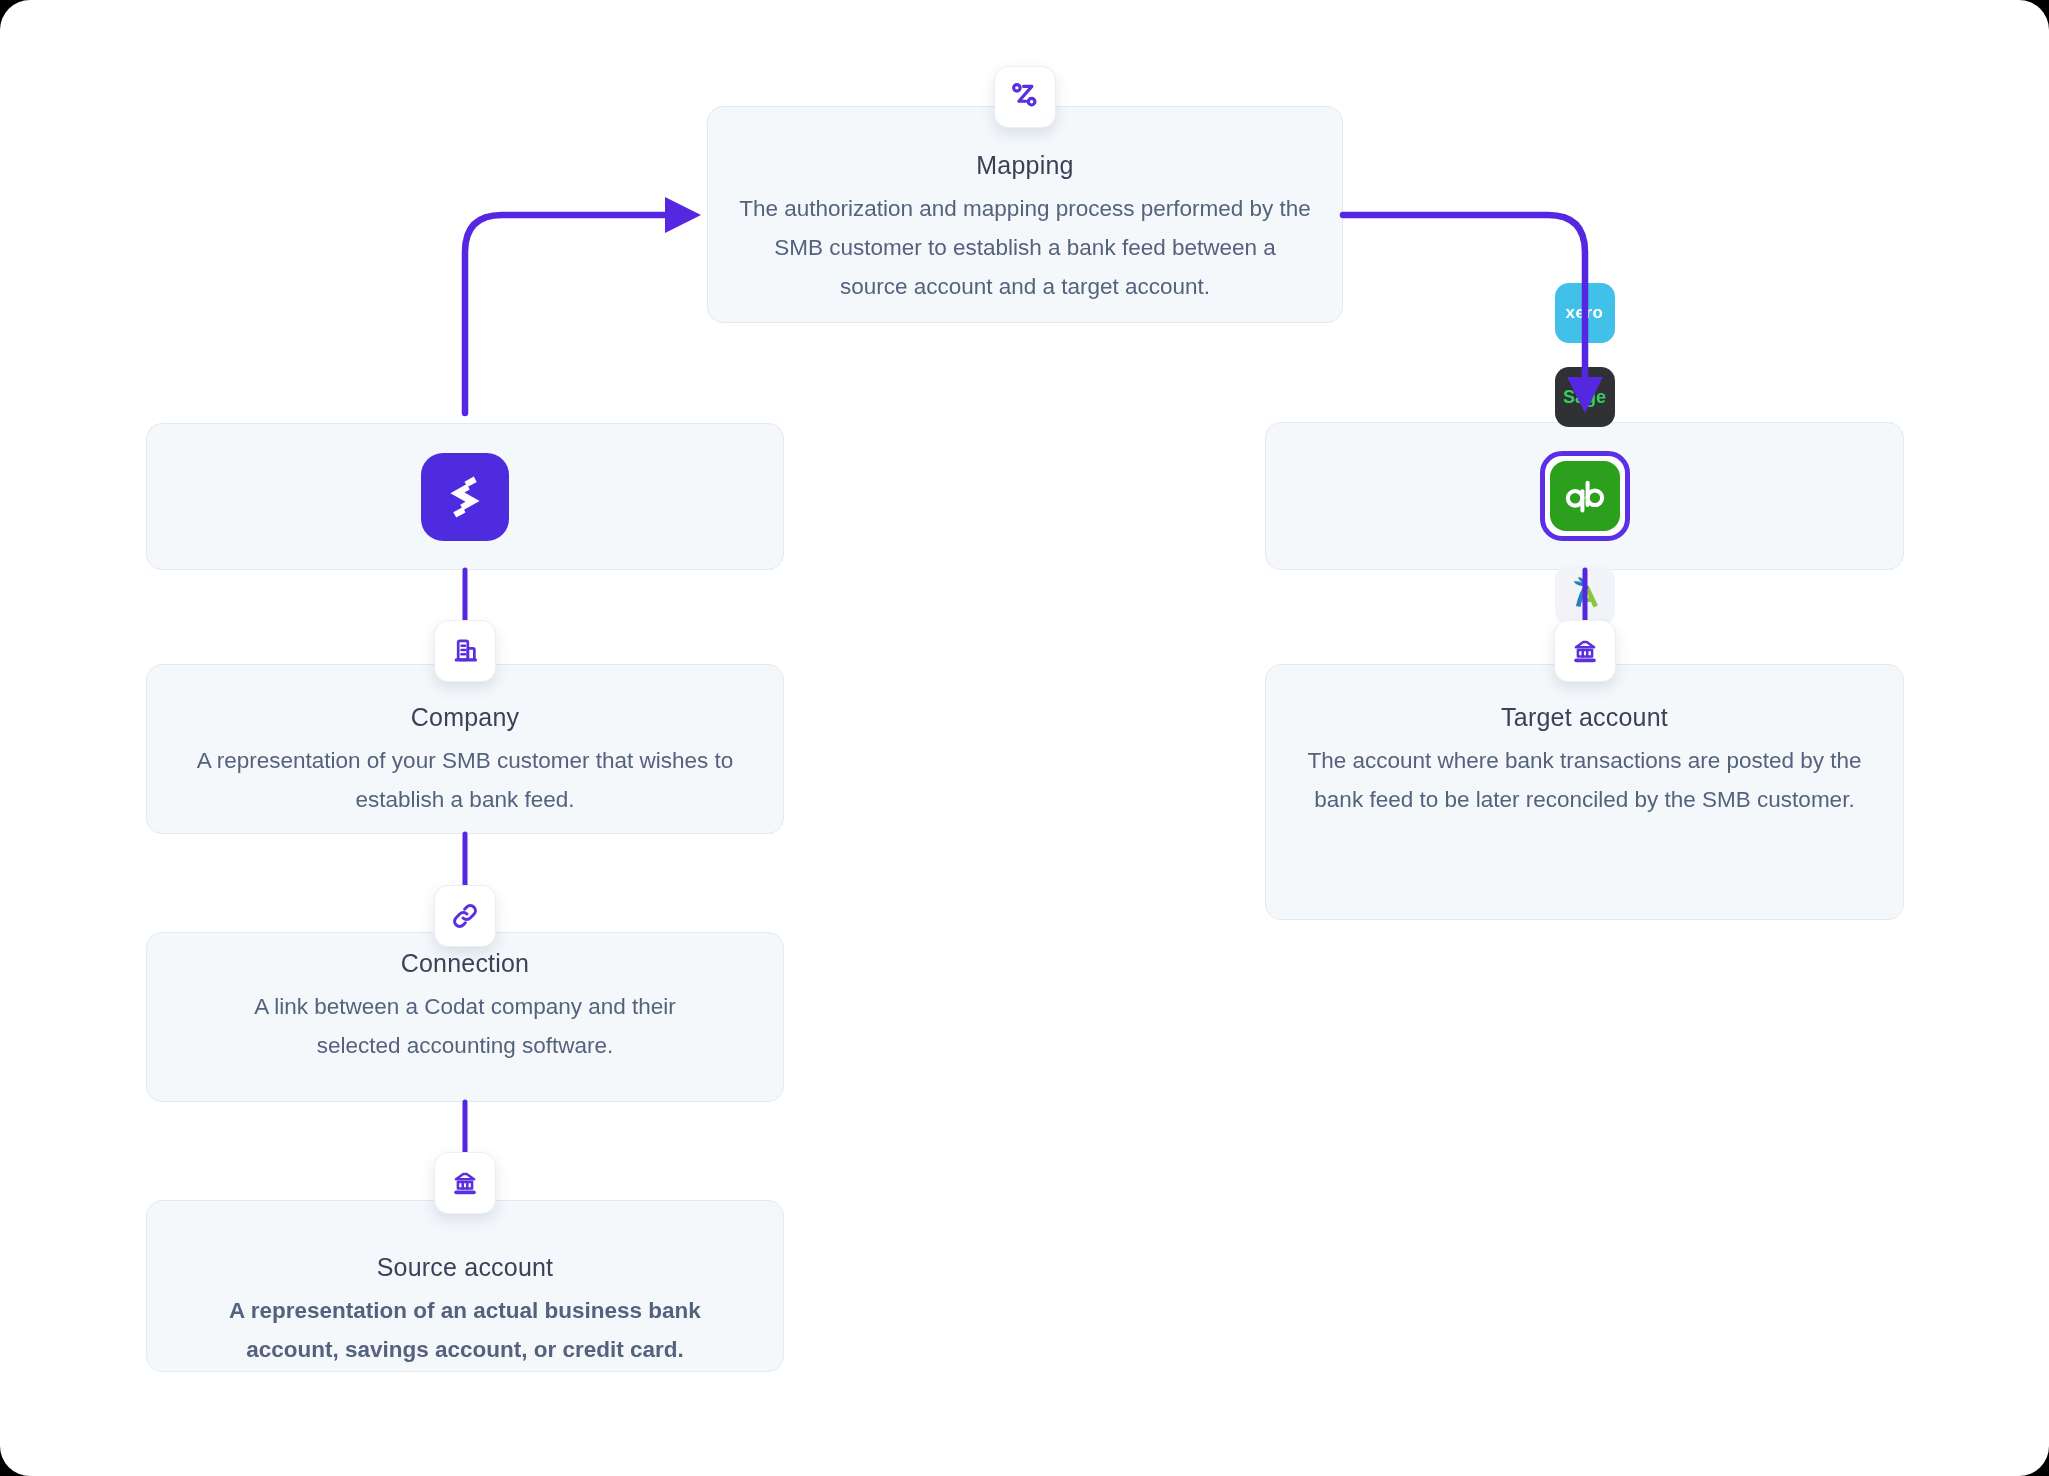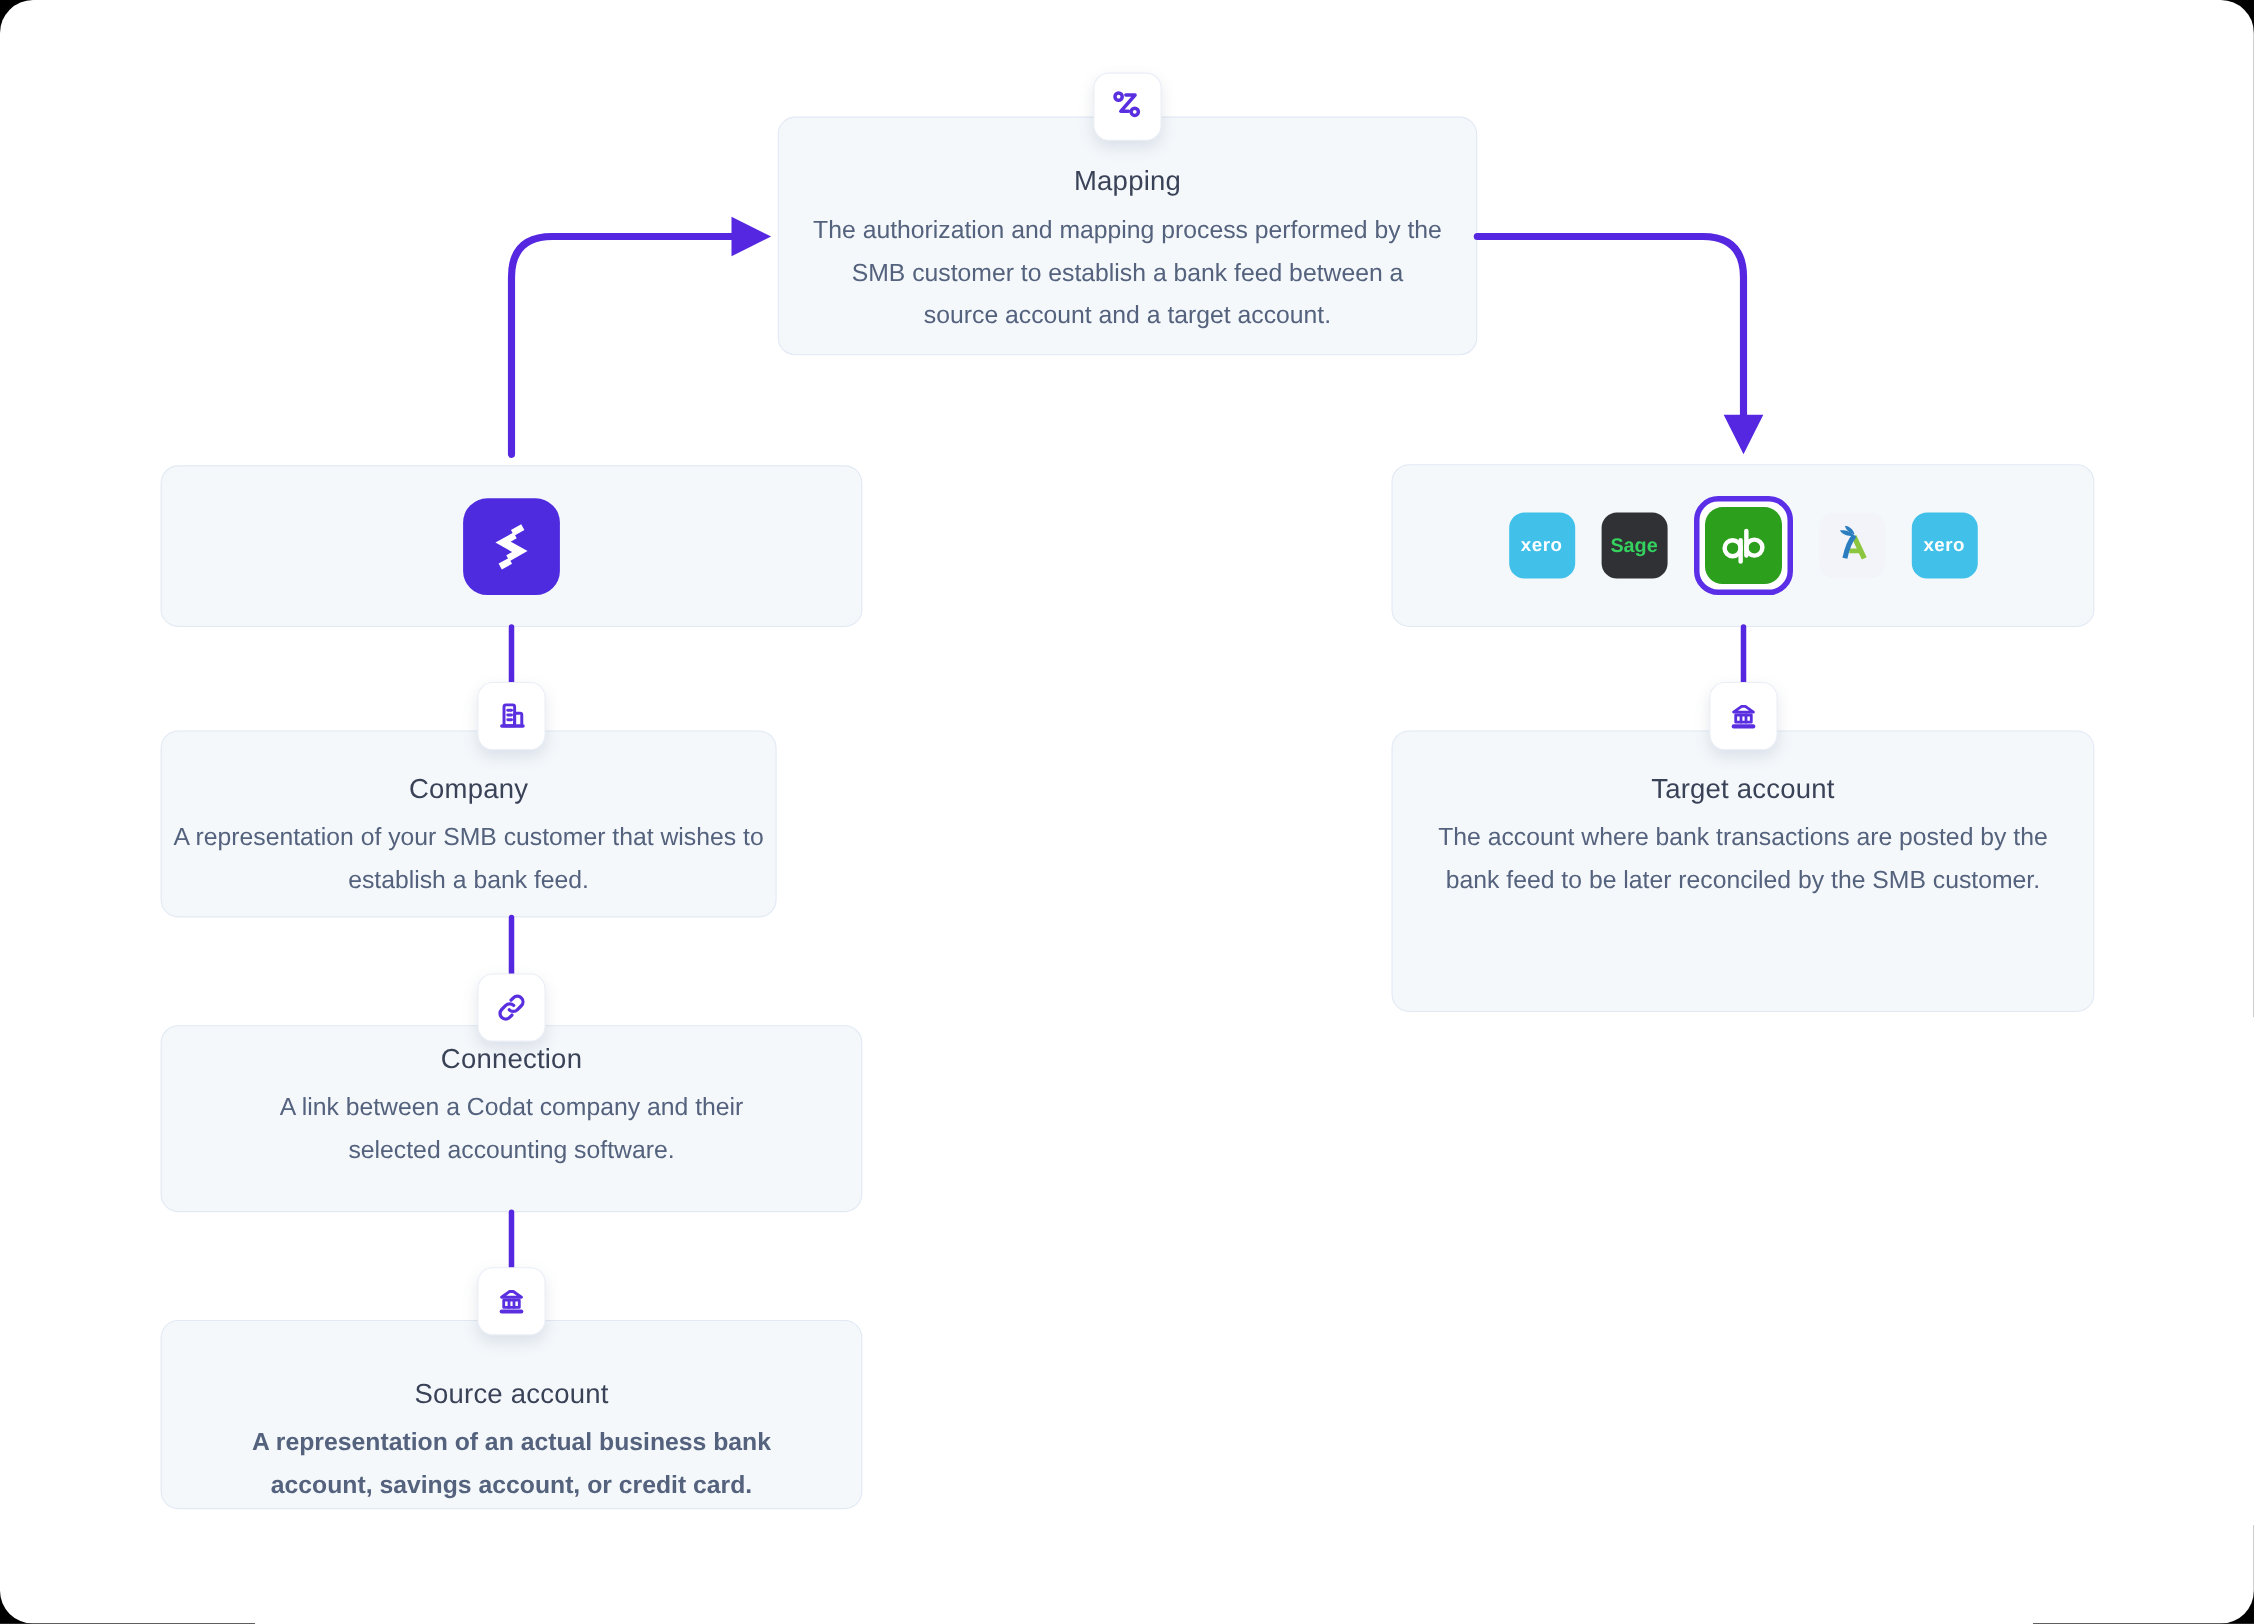--- a/index.html
+++ b/index.html
@@ -20,41 +20,41 @@
   .badge{
     position:absolute;z-index:3;width:62px;height:62px;box-sizing:border-box;
     background:#fff;border:1.5px solid #eaeef6;border-radius:14px;
     box-shadow:0 6px 14px rgba(84,101,138,.16);
     display:flex;align-items:center;justify-content:center;
   }
   .codat-tile{
     width:88px;height:88px;border-radius:22px;background:var(--accent);
     display:flex;align-items:center;justify-content:center;
   }
-  .logo-row{display:flex;flex-direction:row;align-items:center;gap:24px;}
+  .logo-row{display:flex;flex-direction:column;align-items:center;gap:24px;}
   .tile{
     width:60px;height:60px;border-radius:14px;flex:0 0 auto;
     display:flex;align-items:center;justify-content:center;overflow:hidden;
   }
   .tile.xero{background:var(--xero_blue);}
   .tile.xero span{color:#fff;font-size:17px;font-weight:700;letter-spacing:.5px;}
   .tile.sage{background:var(--sage_dark);}
   .tile.sage span{color:var(--sage_green);font-size:18px;font-weight:700;}
   .tile.qb{background:var(--qb_green);width:70px;height:70px;border-radius:16px;}
   .tile.freeagent{background:#f2f4f9;}
   .ring{
     box-sizing:border-box;width:90px;height:90px;border-radius:22px;
     border:5px solid var(--ring_purple);background:#fff;
     display:flex;align-items:center;justify-content:center;flex:0 0 auto;
   }
   
   #card-mapping{left:707px;top:106px;width:636px;height:217px;padding-top:44px;}
   #card-mapping p{width:575px;text-align:center;}
   #card-codat{left:146px;top:423px;width:638px;height:147px;justify-content:center;}
-  #card-company{left:146px;top:664px;width:560px;height:170px;padding-top:38px;}
+  #card-company{left:146px;top:664px;width:638px;height:170px;padding-top:38px;}
   #card-company p{width:575px;}
   #card-connection{left:146px;top:932px;width:638px;height:170px;padding-top:16px;}
   #card-connection p{width:480px;}
   #card-source{left:146px;top:1200px;width:638px;height:172px;padding-top:52px;}
   #card-source p{width:500px;font-weight:bold;}
   #card-software{left:1265px;top:422px;width:639px;height:148px;flex-direction:row;justify-content:center;}
   #card-target{left:1265px;top:664px;width:639px;height:256px;padding-top:38px;}
   #card-target p{width:575px;}
   
   #badge-mapping{left:994px;top:66px;}

